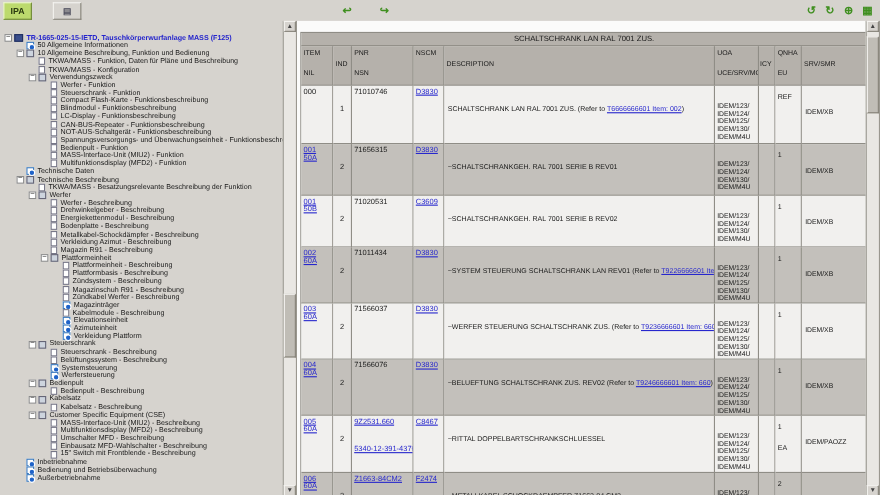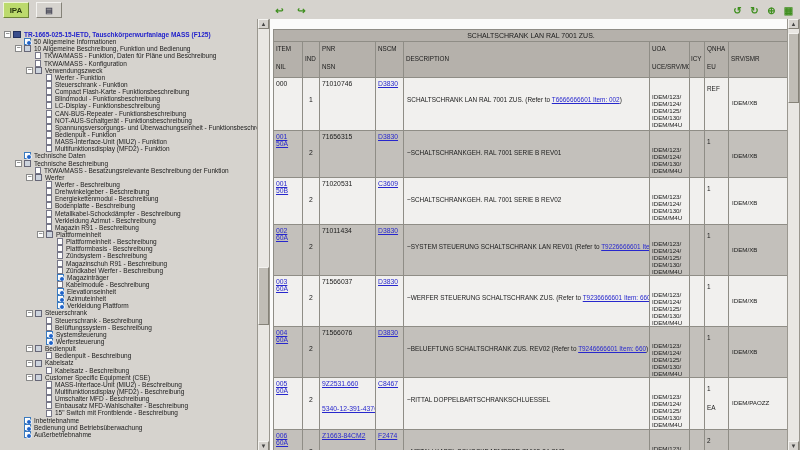--- a/index.html
+++ b/index.html
@@ -4,21 +4,21 @@
 <style>
   html,body{margin:0;padding:0;}
   body{
     width:800px;height:450px;overflow:hidden;
     background:#d6d3ce;
     font-family:"Liberation Sans", sans-serif;
     color:#1a1a1a;
     -webkit-font-smoothing:none;
   }
   
-  .toolbar{height:18px;display:flex;align-items:center;padding:1px 4px 0 3px;gap:7px;}
+  .toolbar{height:18px;display:flex;align-items:center;padding:1px 4px 0 3px;gap:19px;}
   .tb-btn{
     height:14px;min-width:24px;display:flex;align-items:center;justify-content:center;
     font-size:8px;font-weight:bold;color:#2a3a10;
     background:#bcda6d;border:1px solid;border-color:#eef5d8 #6d8536 #6d8536 #eef5d8;
     cursor:default;
   }
   .tb-btn.gray{background:#d6d3ce;color:#445;border-color:#f4f3f0 #858278 #858278 #f4f3f0;}
   .tb-ico{
     width:15px;height:13px;display:flex;align-items:center;justify-content:center;
     font-size:10px;color:#3f8f1f;font-weight:bold;background:transparent;border:none;

